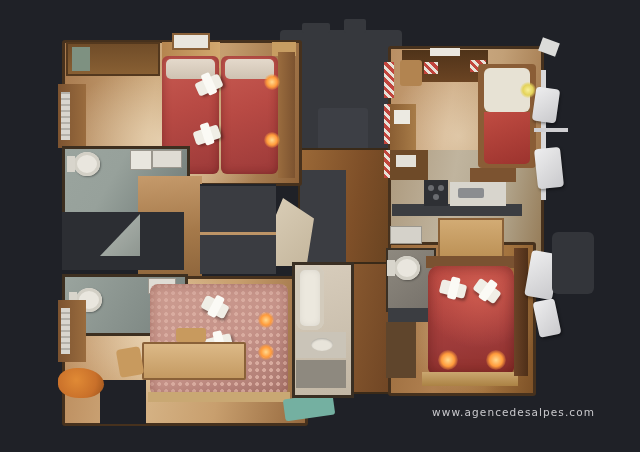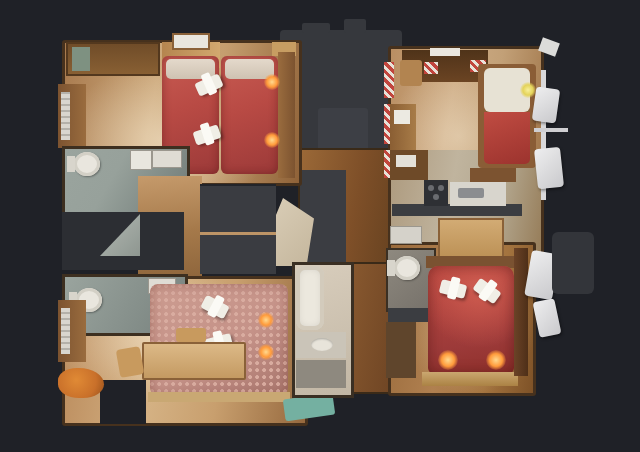--- a/index.html
+++ b/index.html
@@ -298,14 +298,15 @@
 
   <div class="rail-v"></div>
   <div class="rail-h"></div>
   <div class="chair-white bchair-1"></div>
   <div class="chair-white bchair-2"></div>
   <div class="chair-white bchair-3"></div>
   <div class="chair-white bchair-4"></div>
   <div class="white-bit-tr"></div>
   <div class="gray-blob-right"></div>
 
+  <div class="watermark">www.agencedesalpes.com</div>
 
 </div>
 
 </body></html>

